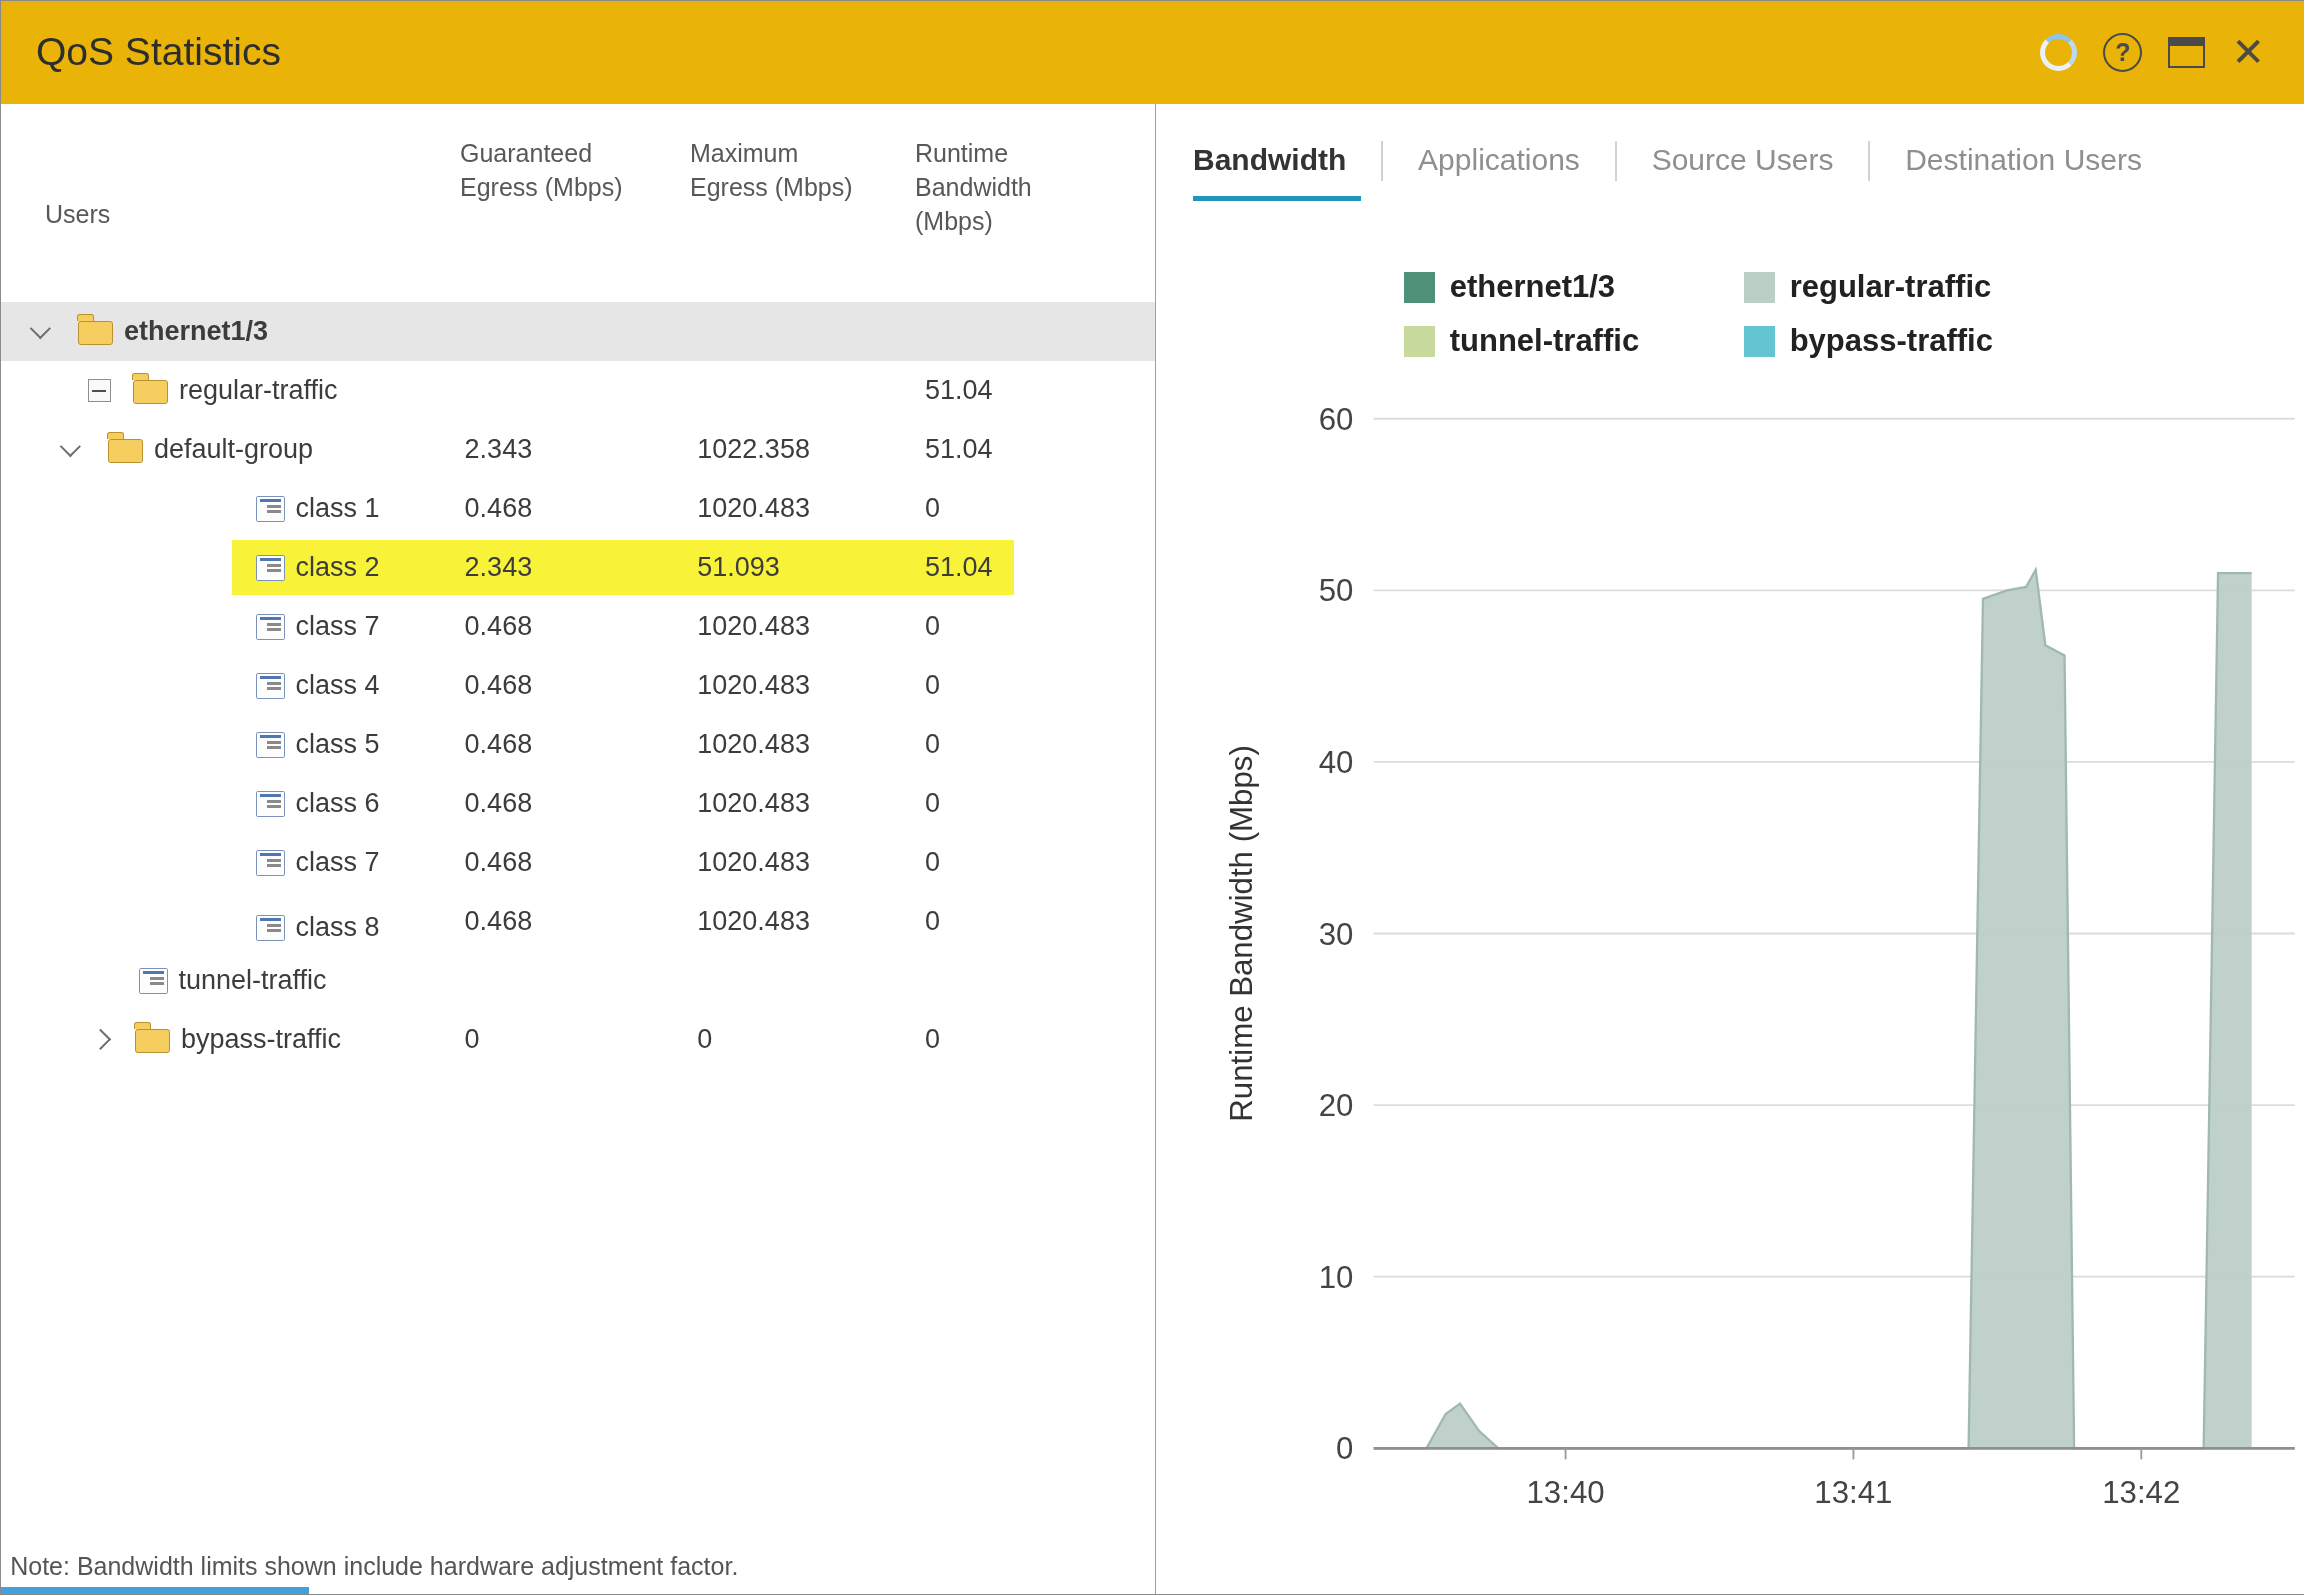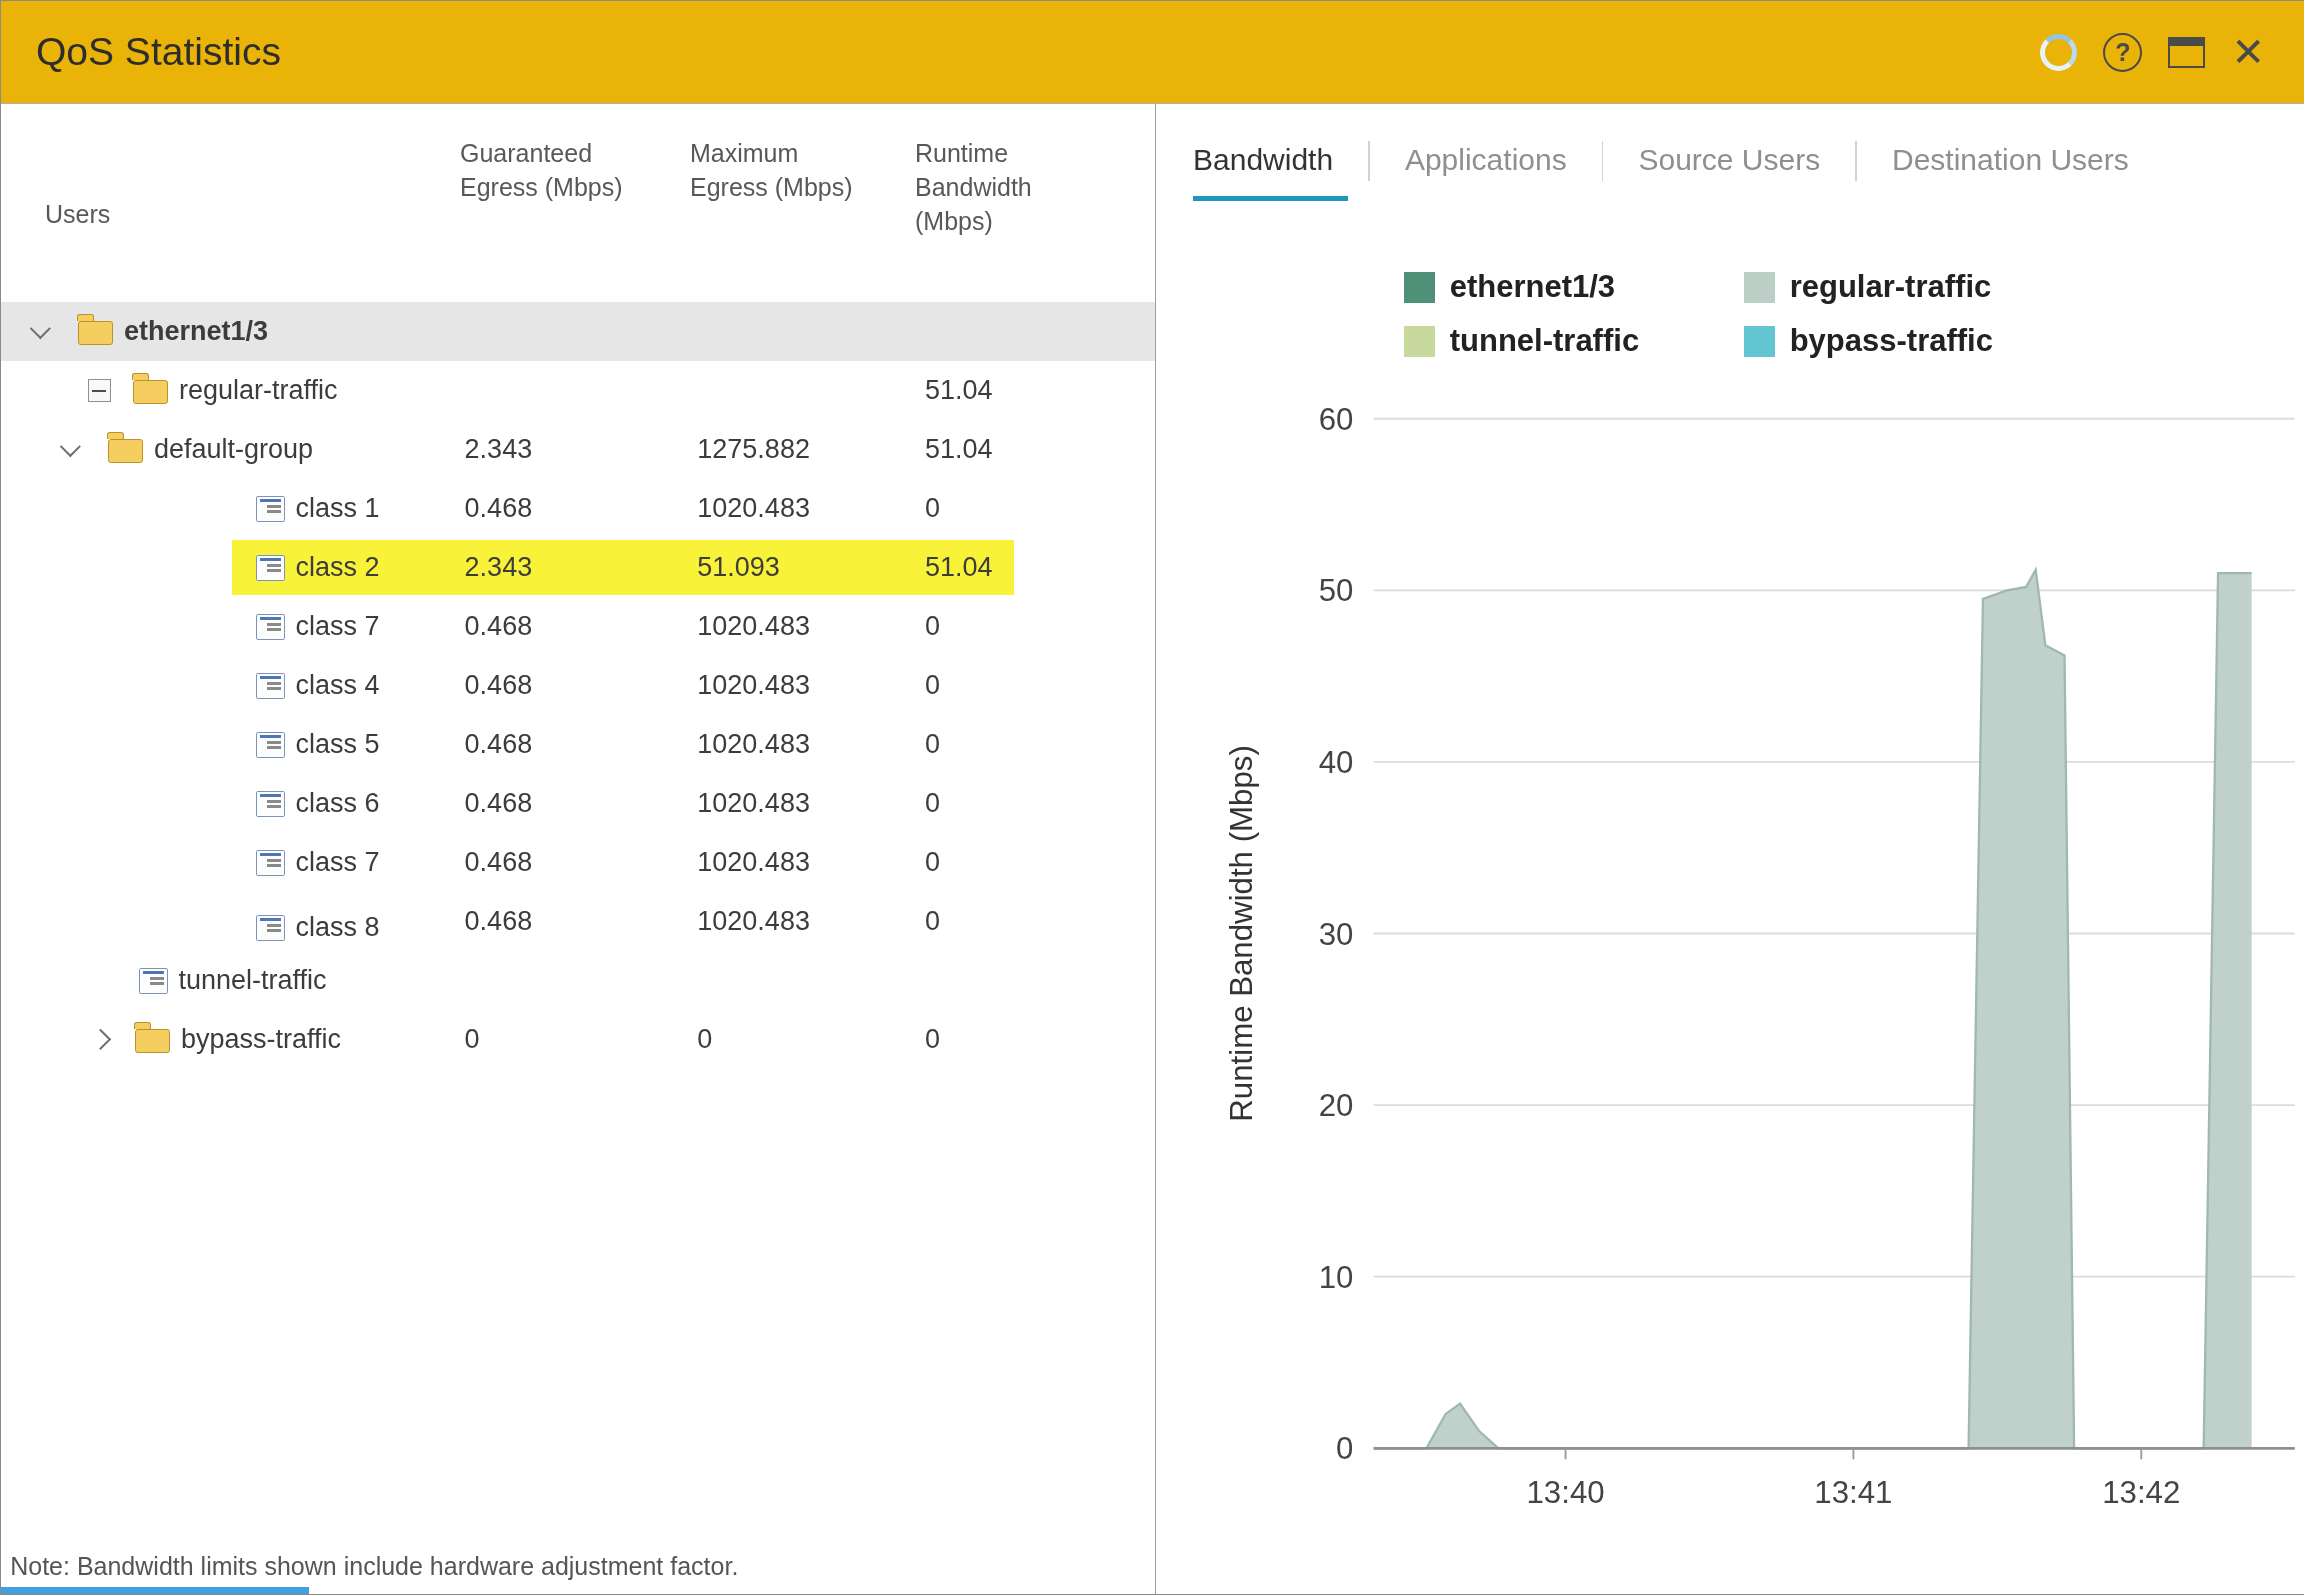--- a/index.html
+++ b/index.html
@@ -63,21 +63,21 @@
   .v2 { width:225px; padding-left:7.3px; }
   .v3 { width:220px; padding-left:10px; }
 
   .note { position:absolute; left:9.2px; bottom:14.7px; font-size:25px; color:#555; }
   .hscroll { position:absolute; left:0; bottom:0; width:308px; height:9.2px; background:#42a0dc; cursor:pointer; }
 
   
   .tabs { position:absolute; top:33px; left:37px; display:flex; align-items:flex-start; }
   .tab { font-size:30px; color:#8f8f8f; padding:5.5px 35px 24px; position:relative; white-space:nowrap; cursor:pointer; }
   .tab:first-child { padding-left:0; }
-  .tab.active { color:#333; font-weight:normal; }
+  .tab.active { color:#333; font-weight:bold; }
   .tab.active::after { content:''; position:absolute; left:0; right:20px; bottom:0; height:4.6px; background:#2196ba; }
   .tabsep { width:1.8px; height:40px; background:#d2d2d2; margin-top:3.7px; }
 
   
   .legend { position:absolute; top:165px; left:248px; display:grid;
             grid-template-columns:340px auto; row-gap:18.4px; }
   .legenditem { display:flex; align-items:center; gap:14.7px; }
   .swatch { width:31px; height:31px; flex:0 0 31px; }
   .legendlabel { font-size:31px; font-weight:bold; color:#222; white-space:nowrap; }
 
@@ -138,21 +138,21 @@
           </div>
           <div class="row">
             <div class="namecell" style="padding-left: 56px;">
               <span class="expander">
                 <span class="glyph-chevron-down"></span>
               </span>
               <span class="folder"></span>
               <span class="rowlabel">default-group</span>
             </div>
             <div class="val v1">2.343</div>
-            <div class="val v2">1275.882</div>
+            <div class="val v2">1022.358</div>
             <div class="val v3">51.04</div>
           </div>
           <div class="row">
             <div class="namecell" style="padding-left: 255px;">
               <span class="listicon">
                 <i></i>
                 <i></i>
                 <i></i>
               </span>
               <span class="rowlabel">class 1</span>

